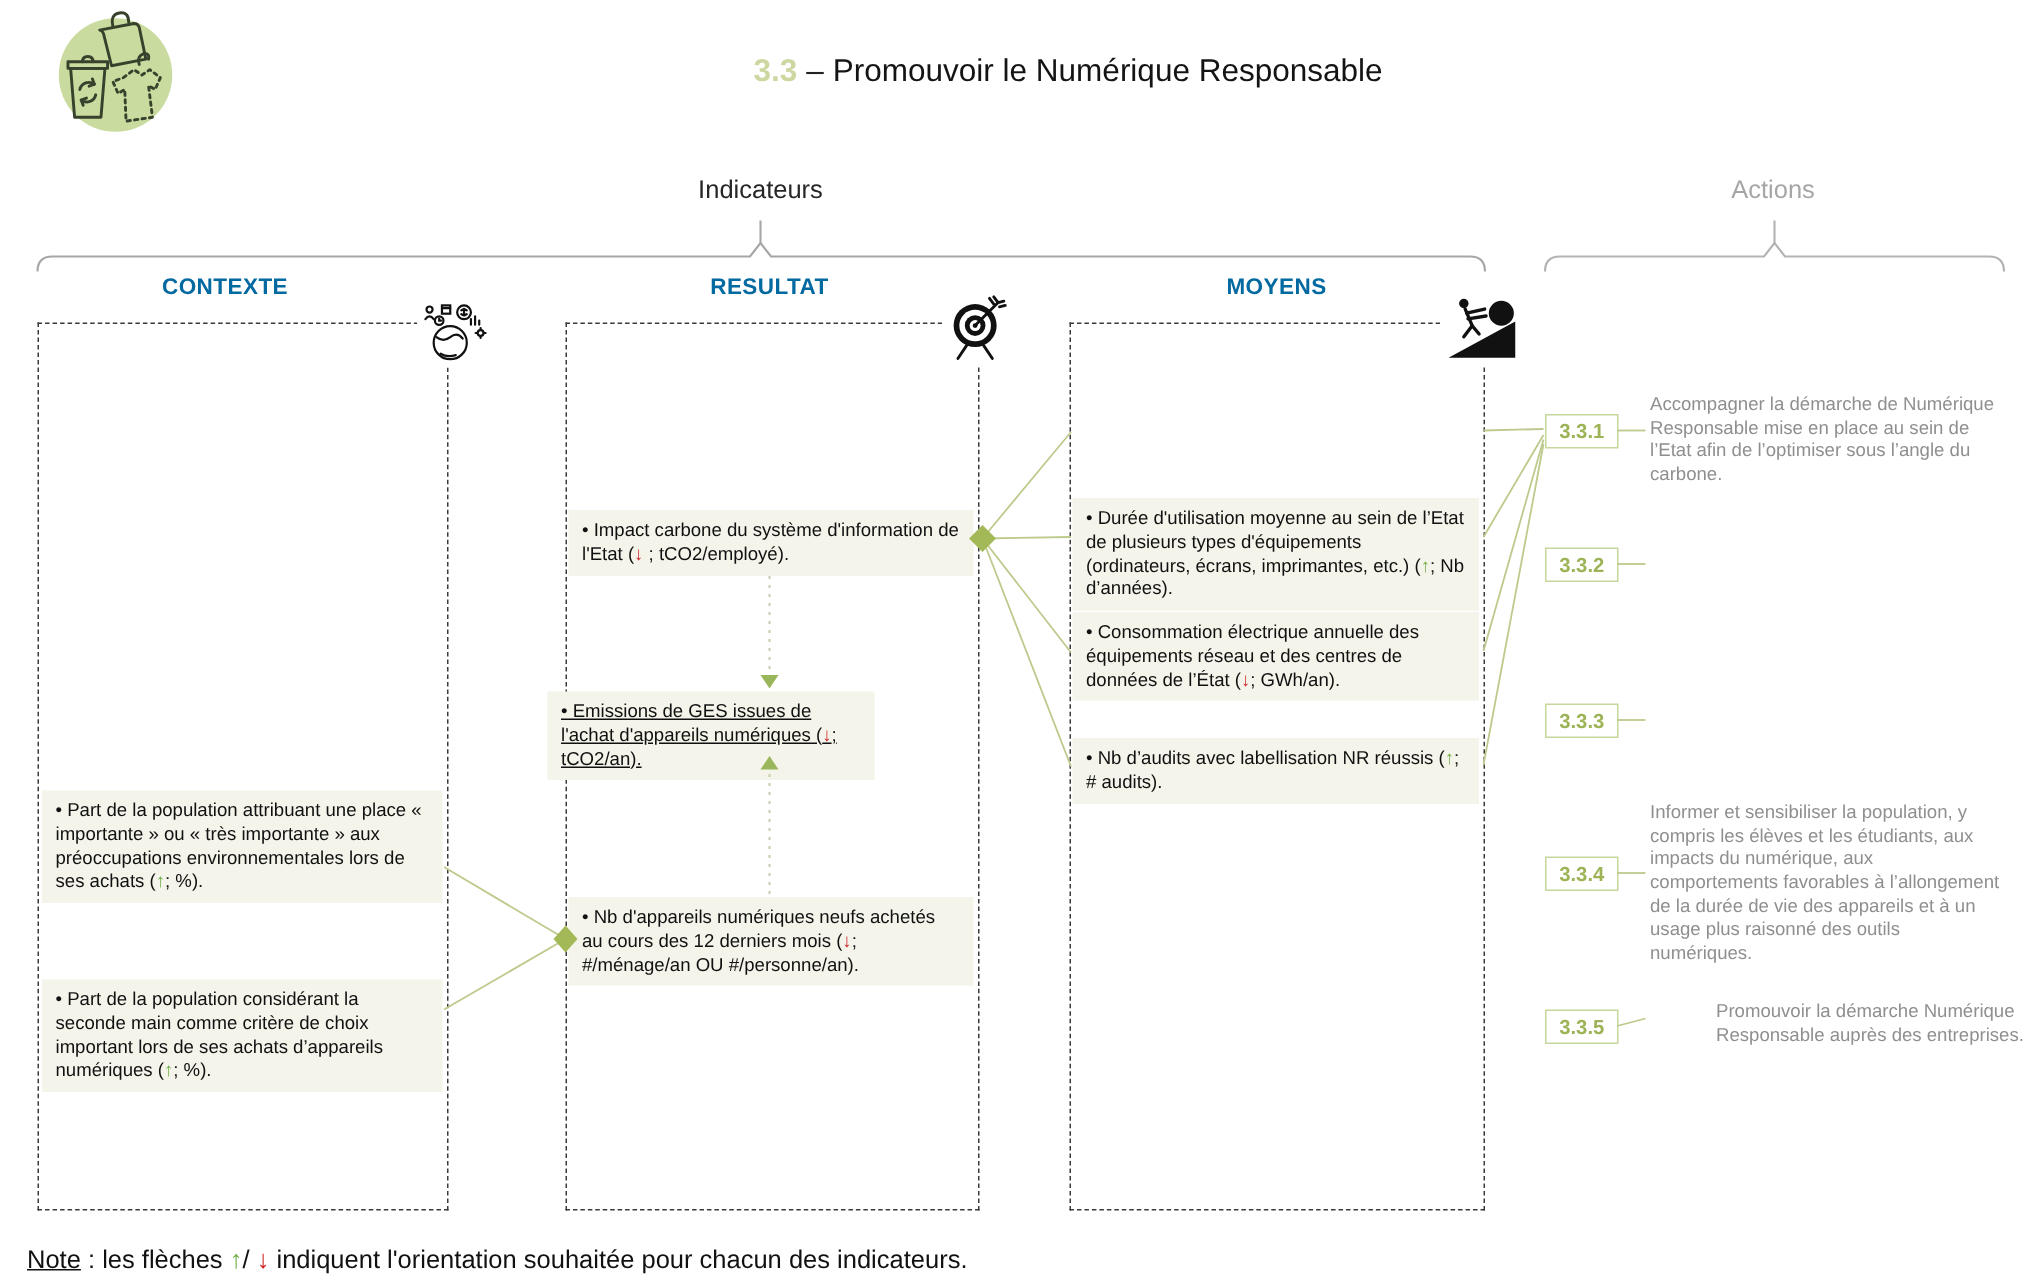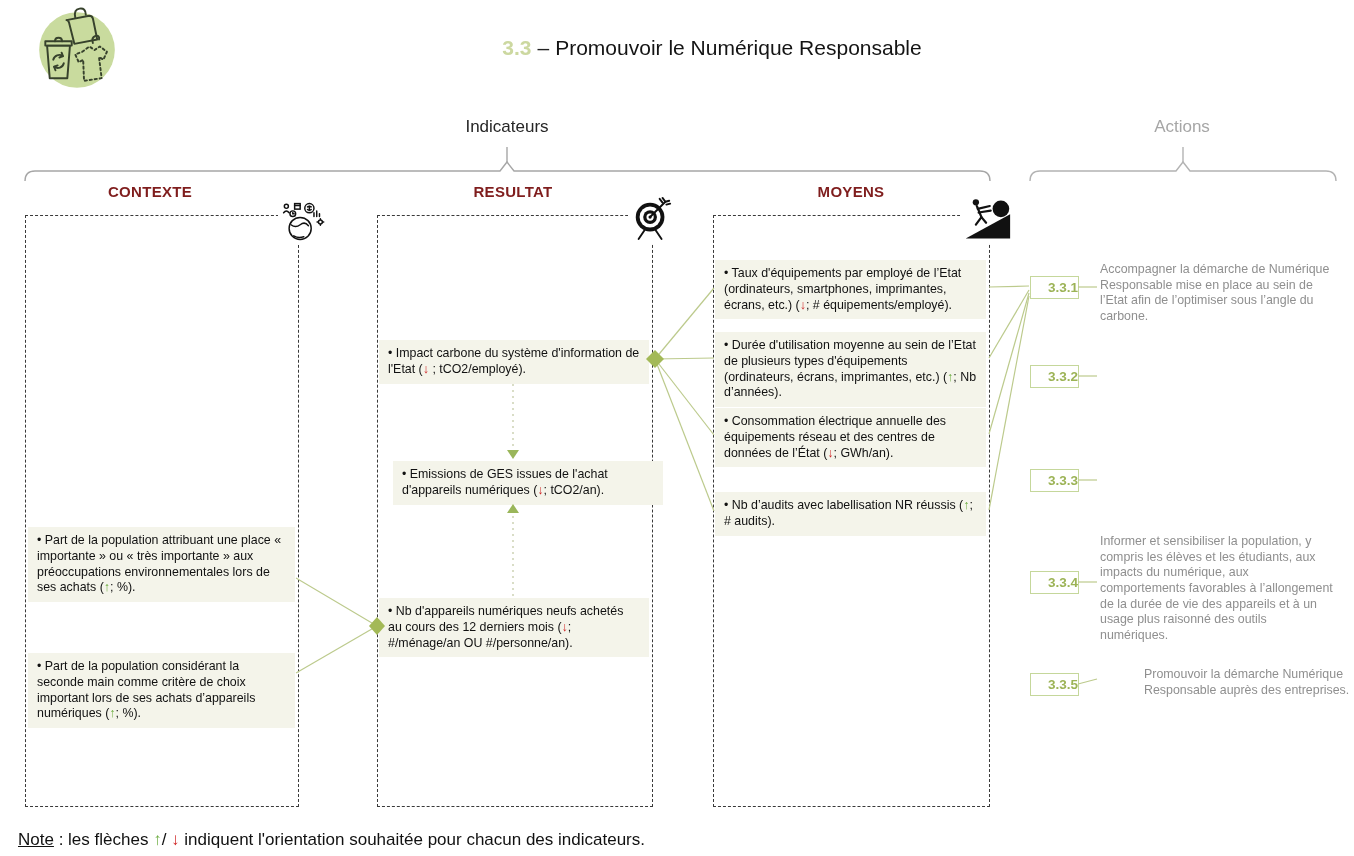--- a/index.html
+++ b/index.html
@@ -12,28 +12,28 @@
   .olive{stroke:#bcca8c;stroke-width:1.2;}
   .node{fill:#a3b957;}
   .dotted{stroke:#c9cfae;stroke-width:1.4;stroke-dasharray:2,4;}
   .arrowhead{fill:#9ab65a;}
   .title{top:36px;left:712px;transform:translateX(-50%);white-space:nowrap;font-size:21px;}
   .title .tnum{color:#ccd8a0;font-weight:bold;}
   .title .tdash{color:#222;margin:0 6px;}
   .title .ttext{color:#141414;}
   .grouplabel{font-size:17px;color:#262626;transform:translateX(-50%);}
   .grouplabel.act{color:#a6a6a6;}
-  .colheader{font-size:15px;font-weight:600;letter-spacing:.3px;color:#7f1d1d;transform:translateX(-50%);}
+  .colheader{font-size:15px;font-weight:600;letter-spacing:.3px;color:#0369a1;transform:translateX(-50%);}
   .colbox{border:1.3px dashed #3a3a3a;background:transparent;}
   .colicon{background:#fff;display:flex;align-items:center;justify-content:center;}
   .ibox{background:#f4f4ea;box-sizing:border-box;padding:6px 9px;font-size:12.4px;line-height:1.27;color:#111;}
   .arrow{font-weight:bold;}
   .arrow.up{color:#6fae44;}
   .arrow.down{color:#d02626;}
-  .badge{width:47px;height:21px;line-height:21px;text-align:right;border:1.2px solid #c5d79b;color:#9cb356;font-weight:bold;font-size:13.5px;background:#fff;}
+  .badge{width:47px;height:21px;line-height:21px;text-align:center;border:1.2px solid #c5d79b;color:#9cb356;font-weight:bold;font-size:13.5px;background:#fff;}
   .atext{width:237px;font-size:12.4px;line-height:1.26;color:#8f8f8f;}
   .note{left:18px;top:830px;font-size:17px;color:#111;}
   .note .note-label{text-decoration:underline;}
   .icon-svg{display:block;}
 </style>
 </head>
 <body>
 
 <div class="canvas">
 
@@ -127,30 +127,27 @@
   <div class="abs ibox" style="left:28px;top:527px;width:267px;">
     <span>• Part de la population attribuant une place « importante » ou « très importante » aux préoccupations environnementales lors de ses achats (</span><span class="arrow up">↑</span><span>; %).</span>
   </div>
   <div class="abs ibox" style="left:28px;top:653px;width:267px;">
     <span>• Part de la population considérant la seconde main comme critère de choix important lors de ses achats d’appareils numériques (</span><span class="arrow up">↑</span><span>; %).</span>
   </div>
 
   <div class="abs ibox" style="left:379px;top:340px;width:270px;">
     <span>• Impact carbone du système d'information de l'Etat (</span><span class="arrow down">↓</span><span> ; tCO2/employé).</span>
   </div>
-  <div class="abs ibox" style="left:393px;top:461px;width:270px;">
+  <div class="abs ibox" style="left:365px;top:461px;width:218px;text-decoration:underline;">
     <span>• Emissions de GES issues de l'achat d'appareils numériques (</span><span class="arrow down">↓</span><span>; tCO2/an).</span>
   </div>
   <div class="abs ibox" style="left:379px;top:598px;width:270px;">
     <span>• Nb d'appareils numériques neufs achetés au cours des 12 derniers mois (</span><span class="arrow down">↓</span><span>; #/ménage/an OU #/personne/an).</span>
   </div>
 
-  <div class="abs ibox" style="left:715px;top:260px;width:271px;">
-    <span>• Taux d'équipements par employé de l’Etat (ordinateurs, smartphones, imprimantes, écrans, etc.) (</span><span class="arrow down">↓</span><span>; # équipements/employé).</span>
-  </div>
   <div class="abs ibox" style="left:715px;top:332px;width:271px;">
     <span>• Durée d'utilisation moyenne au sein de l’Etat de plusieurs types d'équipements (ordinateurs, écrans, imprimantes, etc.) (</span><span class="arrow up">↑</span><span>; Nb d’années).</span>
   </div>
   <div class="abs ibox" style="left:715px;top:492px;width:271px;">
     <span>• Nb d’audits avec labellisation NR réussis (</span><span class="arrow up">↑</span><span>; # audits).</span>
   </div>
   <div class="abs ibox" style="left:715px;top:408px;width:271px;">
     <span>• Consommation électrique annuelle des équipements réseau et des centres de données de l’État (</span><span class="arrow down">↓</span><span>; GWh/an).</span>
   </div>
 

